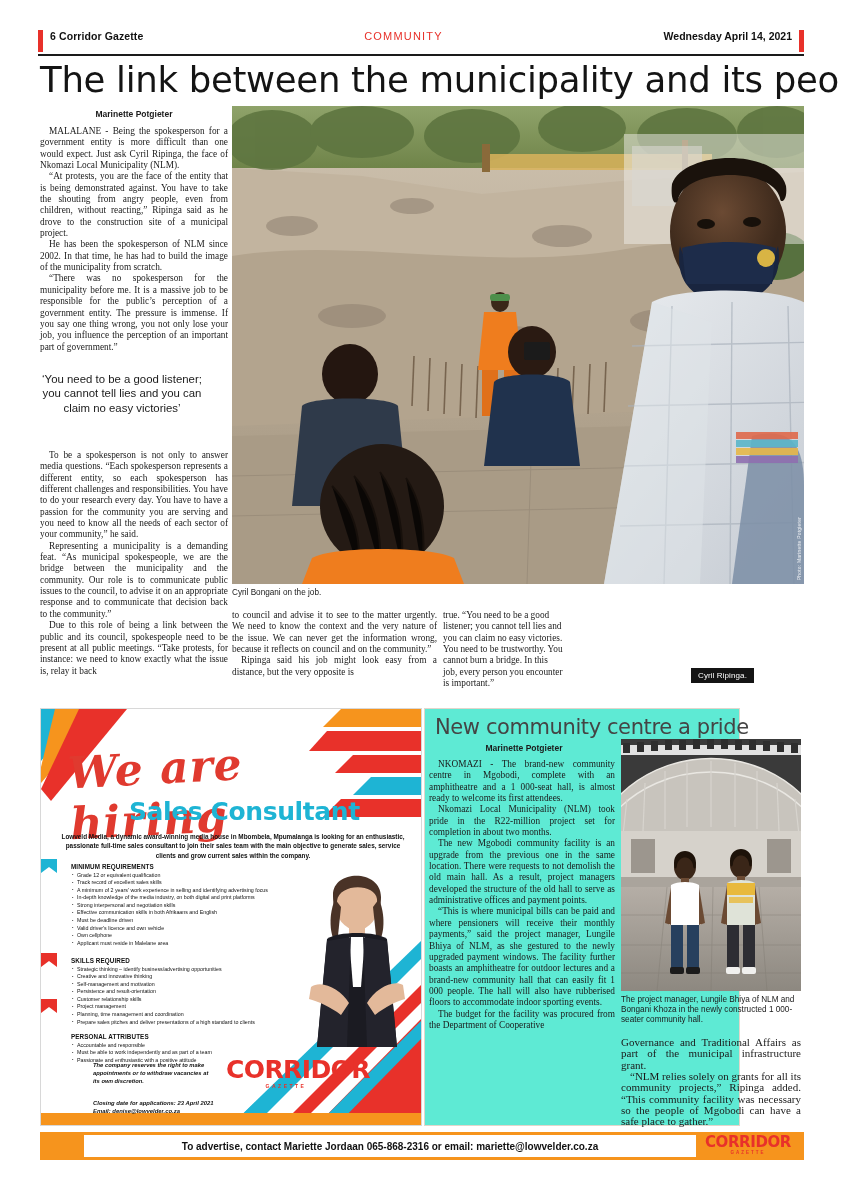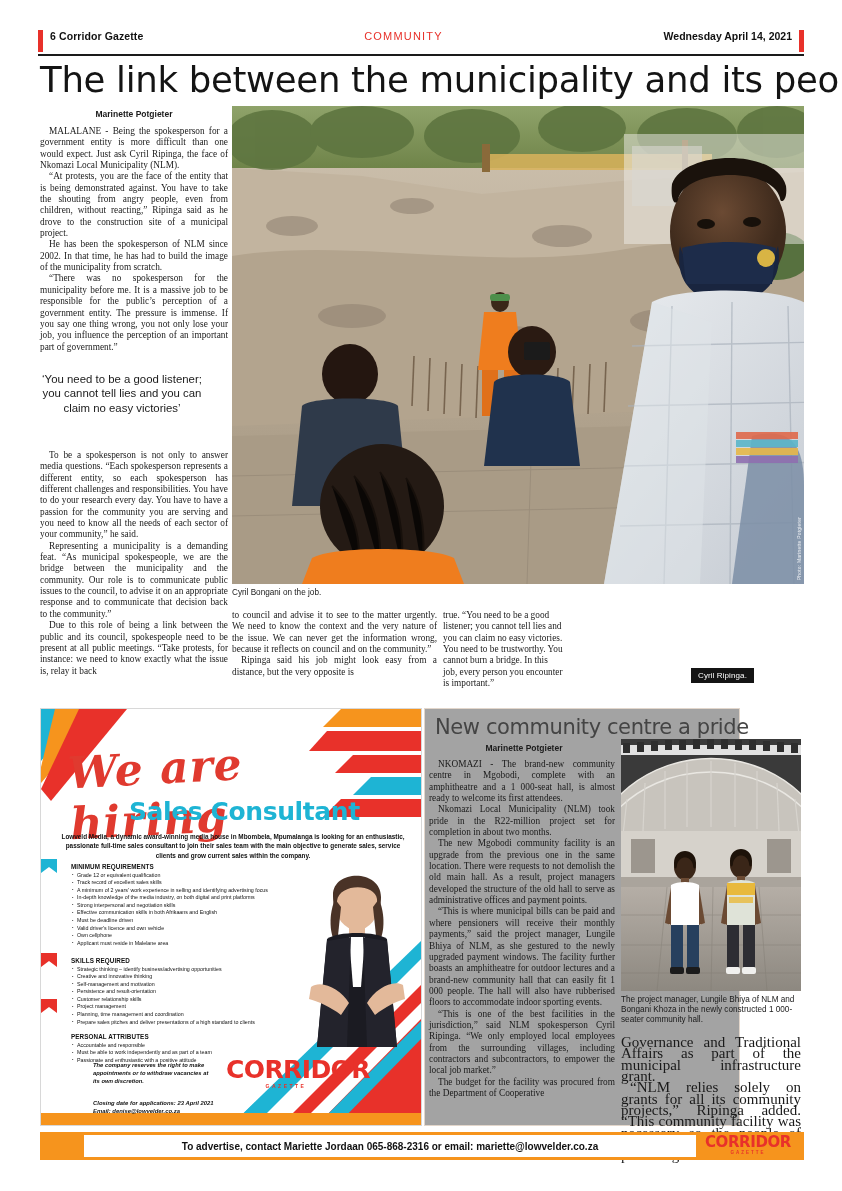--- a/index.html
+++ b/index.html
@@ -138,21 +138,21 @@
   }
   .ad-logo .lg2 {
     font-family:"Liberation Sans", sans-serif; font-weight:bold; font-size:5px;
     color:#e8312a; letter-spacing:2.5px; margin-top:1px;
   }
   .ad-model { position:absolute; right:4px; bottom:78px; width:120px; height:180px; overflow:hidden; }
 
   
   .art2 {
     position:absolute; left:424px; top:708px; width:316px; height:418px;
-    background:#a3a3a3; border:1px solid #e2d6cb;
+    background:#5eead4; border:1px solid #e2d6cb;
   }
   .head2 {
     position:absolute; left:10px; top:6px; width:360px;
     font-family:"DejaVu Sans", sans-serif; font-size:21px; color:#444;
     letter-spacing:-0.4px; white-space:nowrap;
   }
   .byline2 {
     position:absolute; left:4px; top:34px; width:190px; text-align:center;
     font-family:"Liberation Sans", sans-serif; font-weight:bold; font-size:8.5px; color:#1a1a1a;
   }
@@ -161,21 +161,21 @@
     font-size:9.3px; line-height:11.35px; color:#1a1a1a; text-align:justify;
   }
   .col-d p { text-indent:9px; }
   .photo2 { position:absolute; left:196px; top:30px; width:180px; height:252px; overflow:hidden; background:#cfcac5; }
   .cap2 {
     position:absolute; left:196px; top:286px; width:180px;
     font-family:"Liberation Sans", sans-serif; font-size:8.2px; line-height:10.2px; color:#1a1a1a;
   }
   .col-e {
     position:absolute; left:196px; top:328px; width:180px;
-    font-size:15px; line-height:11.35px; color:#1a1a1a; text-align:justify;
+    font-size:11px; line-height:11.35px; color:#1a1a1a; text-align:justify;
   }
   .col-e p { text-indent:9px; }
   .col-e p.noind { text-indent:0; }
 
   
   .footer { position:absolute; left:40px; top:1132px; width:764px; height:28px; }
   .footer-bg { position:absolute; inset:0; background:#f6941d; }
   .footer-white { position:absolute; left:44px; top:3px; right:108px; bottom:3px; background:#fff; }
   .footer-text {
     position:absolute; left:44px; right:108px; top:0; bottom:0;
@@ -481,21 +481,20 @@
 
   <div class="art2">
     <div class="head2">New community centre a pride</div>
     <div class="byline2">Marinette Potgieter</div>
 
     <div class="col-d">
       <p><span>NKOMAZI - The brand-new community centre in Mgobodi, complete with an amphitheatre and a 1 000-seat hall, is almost ready to welcome its first attendees.</span></p>
       <p><span>Nkomazi Local Municipality (NLM) took pride in the R22-million project set for completion in about two months.</span></p>
       <p><span>The new Mgobodi community facility is an upgrade from the previous one in the same location. There were requests to not demolish the old main hall. As a result, project managers developed the structure of the old hall to serve as administrative offices and payment points.</span></p>
       <p><span>“This is where municipal bills can be paid and where pensioners will receive their monthly payments,” said the project manager, Lungile Bhiya of NLM, as she gestured to the newly upgraded payment windows. The facility further boasts an amphitheatre for outdoor lectures and a brand-new community hall that can easily fit 1 000 people. The hall will also have rubberised floors to accommodate indoor sporting events.</span></p>
-      <p><span>“This is one of the best facilities in the jurisdiction,” said NLM spokesperson Cyril Ripinga. “We only employed local employees from the surrounding villages, including contractors and subcontractors, to empower the local job market.”</span></p>
       <p><span>The budget for the facility was procured from the Department of Cooperative</span></p>
     </div>
 
     <div class="photo2">
       <svg width="180" height="252" viewBox="0 0 180 252" xmlns="http://www.w3.org/2000/svg" aria-hidden="true">
         <defs>
           <linearGradient id="floor2" x1="0" y1="0" x2="0" y2="1">
             <stop offset="0%" stop-color="#b5aea6"></stop>
               <stop offset="100%" stop-color="#8d8880"></stop>
           </linearGradient>

